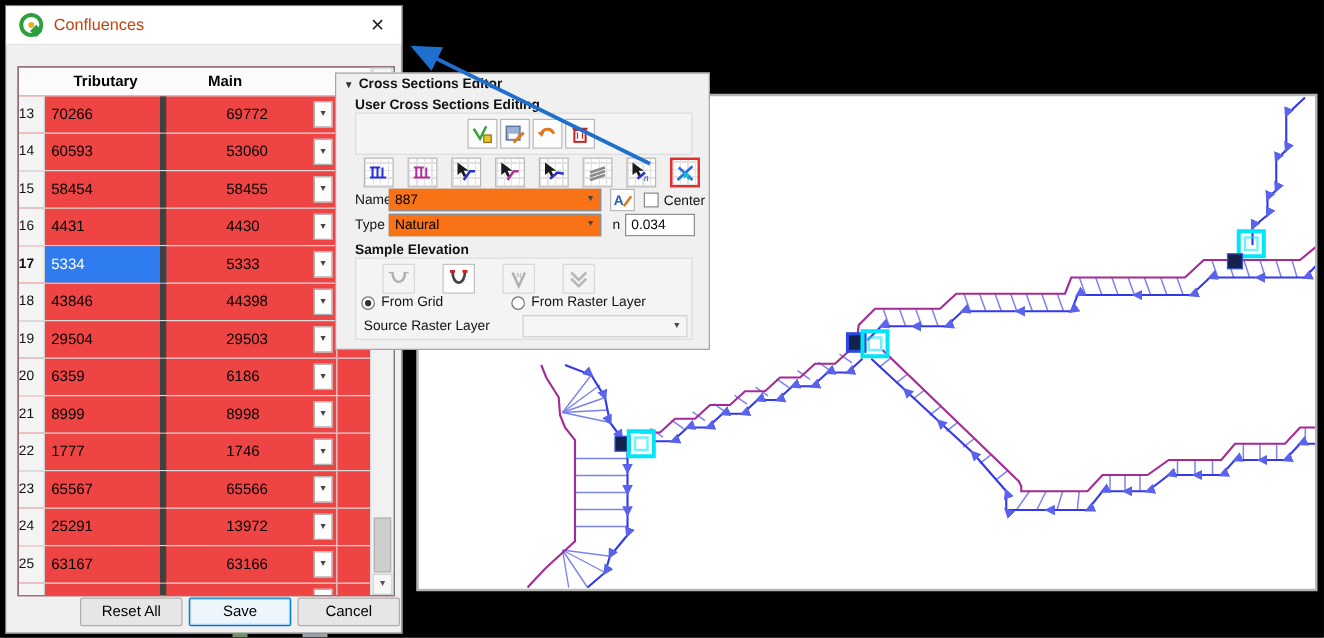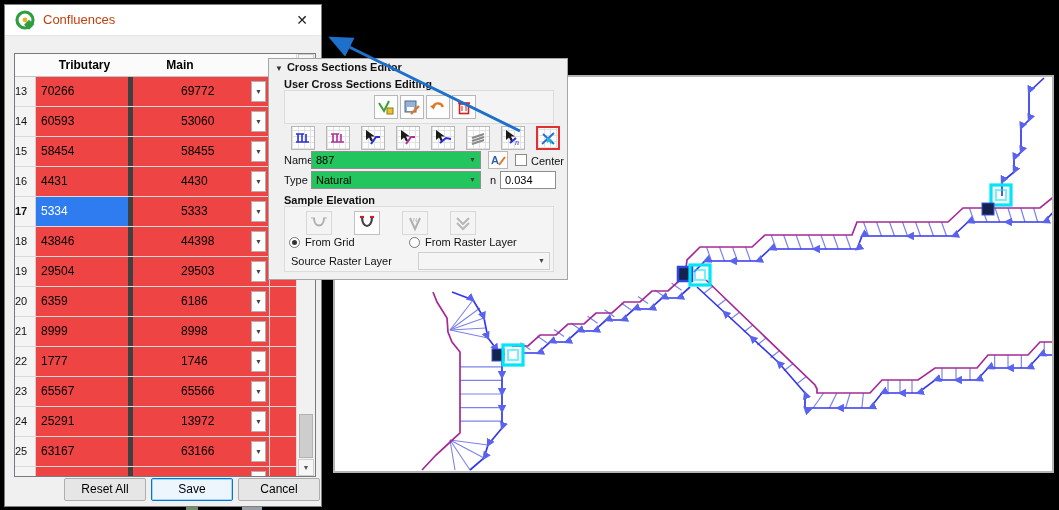--- a/index.html
+++ b/index.html
@@ -45,21 +45,21 @@
   #panel-hdr{position:absolute;left:6px;top:2px;font-size:11px;font-weight:bold;color:#111;}
   .caret{display:inline-block;font-size:8px;margin-right:4px;color:#333;}
   .grplabel{position:absolute;font-size:11px;font-weight:bold;color:#111;}
   .frame{position:absolute;background:#f4f4f4;border:1px solid #dcdcdc;box-sizing:border-box;}
   .toolbtn{position:absolute;width:24px;height:24px;background:#fdfdfd;border:1px solid #b8b8b8;box-sizing:border-box;
            display:flex;align-items:center;justify-content:center;}
   .gridbg{background-image:repeating-linear-gradient(0deg,#e2e2e2 0 1px,transparent 1px 6px),
                            repeating-linear-gradient(90deg,#e2e2e2 0 1px,transparent 1px 6px);background-color:#fdfdfd;}
   .toolbtn.active{border:2px solid #e03030;}
   .flabel{position:absolute;font-size:11px;color:#111;}
-  .combo{position:absolute;background:#22c55e;border:1px solid #8f8f8f;box-sizing:border-box;font-size:11px;color:#000;
+  .combo{position:absolute;background:#f97316;border:1px solid #8f8f8f;box-sizing:border-box;font-size:11px;color:#000;
          line-height:16px;padding-left:4px;}
   .combo .arr{position:absolute;right:4px;top:0;font-size:7px;color:#444;line-height:16px;}
   .combo.disabled{background:#f5f5f5;border-color:#cfcfcf;color:#9a9a9a;}
   .lineedit{position:absolute;background:#fff;border:1px solid #8f8f8f;box-sizing:border-box;font-size:11px;color:#000;
             line-height:16px;padding-left:4px;}
   .chk{position:absolute;width:12px;height:12px;background:#fff;border:1px solid #8a8a8a;box-sizing:border-box;}
   .radio{position:absolute;width:11px;height:11px;border:1px solid #777;border-radius:50%;background:#fff;box-sizing:border-box;}
   .radio.on::after{content:"";position:absolute;left:2px;top:2px;width:5px;height:5px;border-radius:50%;background:#333;}
   .iconbtn{position:absolute;width:26px;height:24px;background:#fdfdfd;border:1px solid #c2c2c2;box-sizing:border-box;
            display:flex;align-items:center;justify-content:center;}

